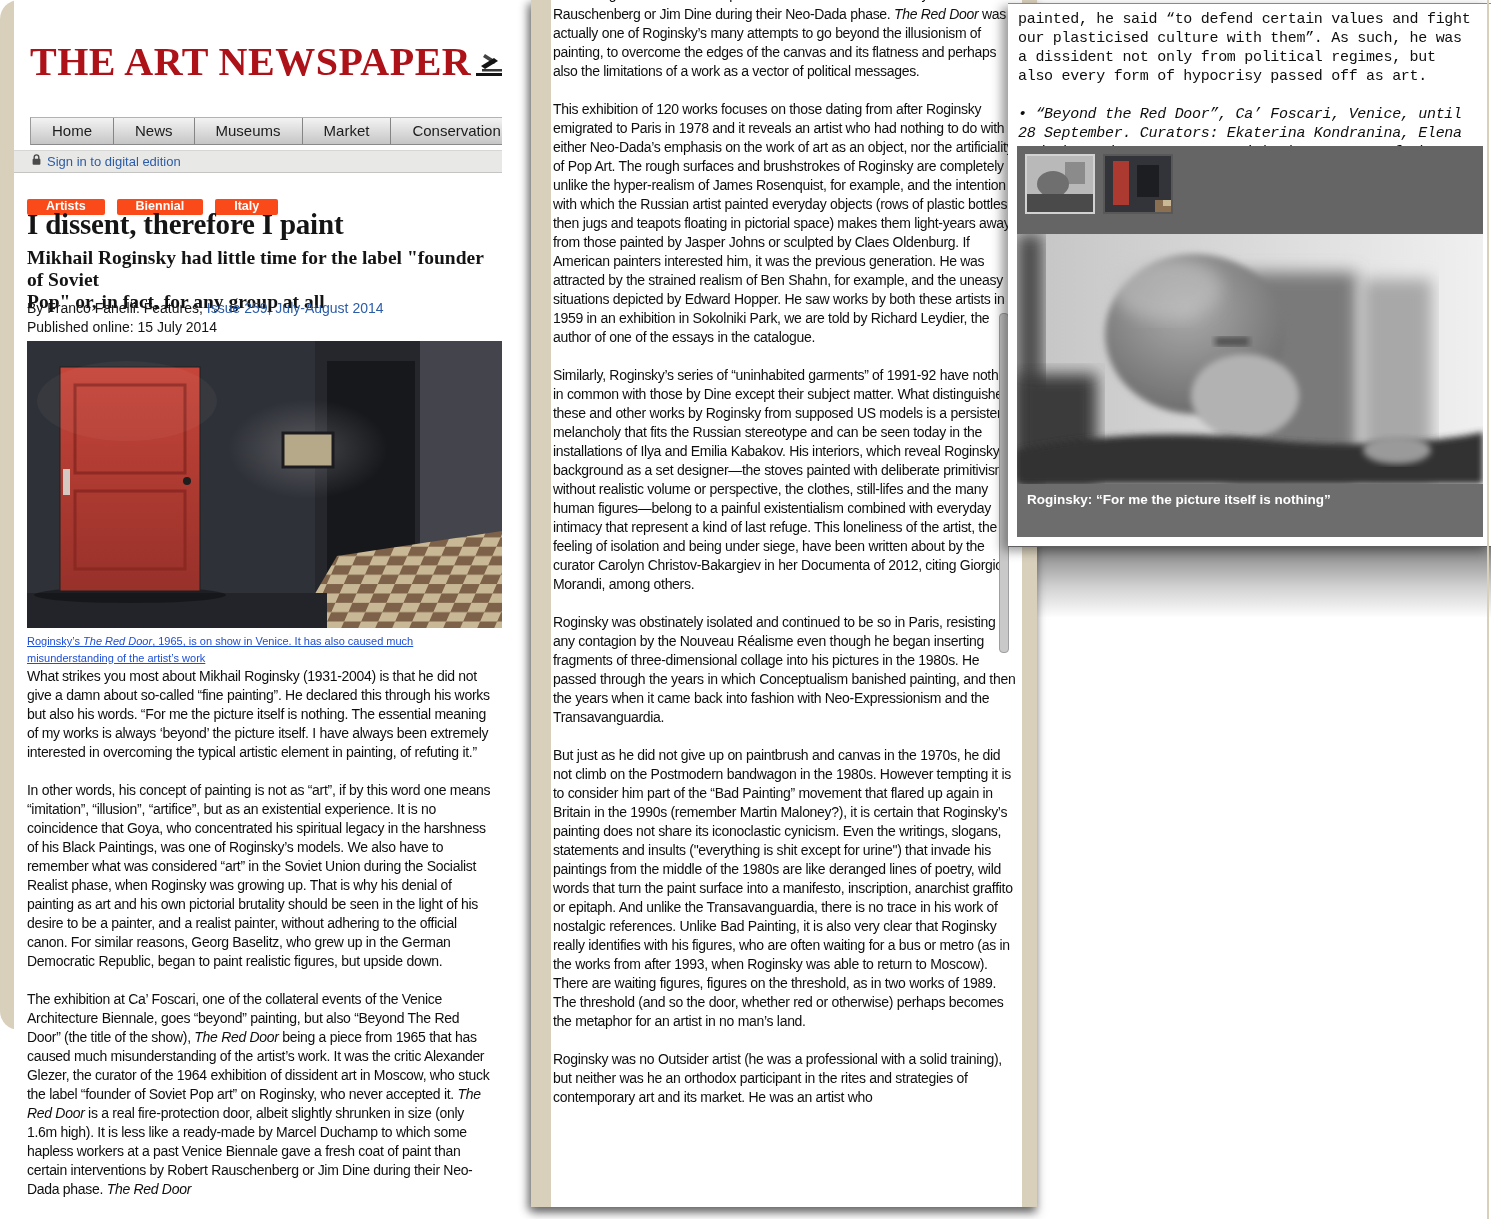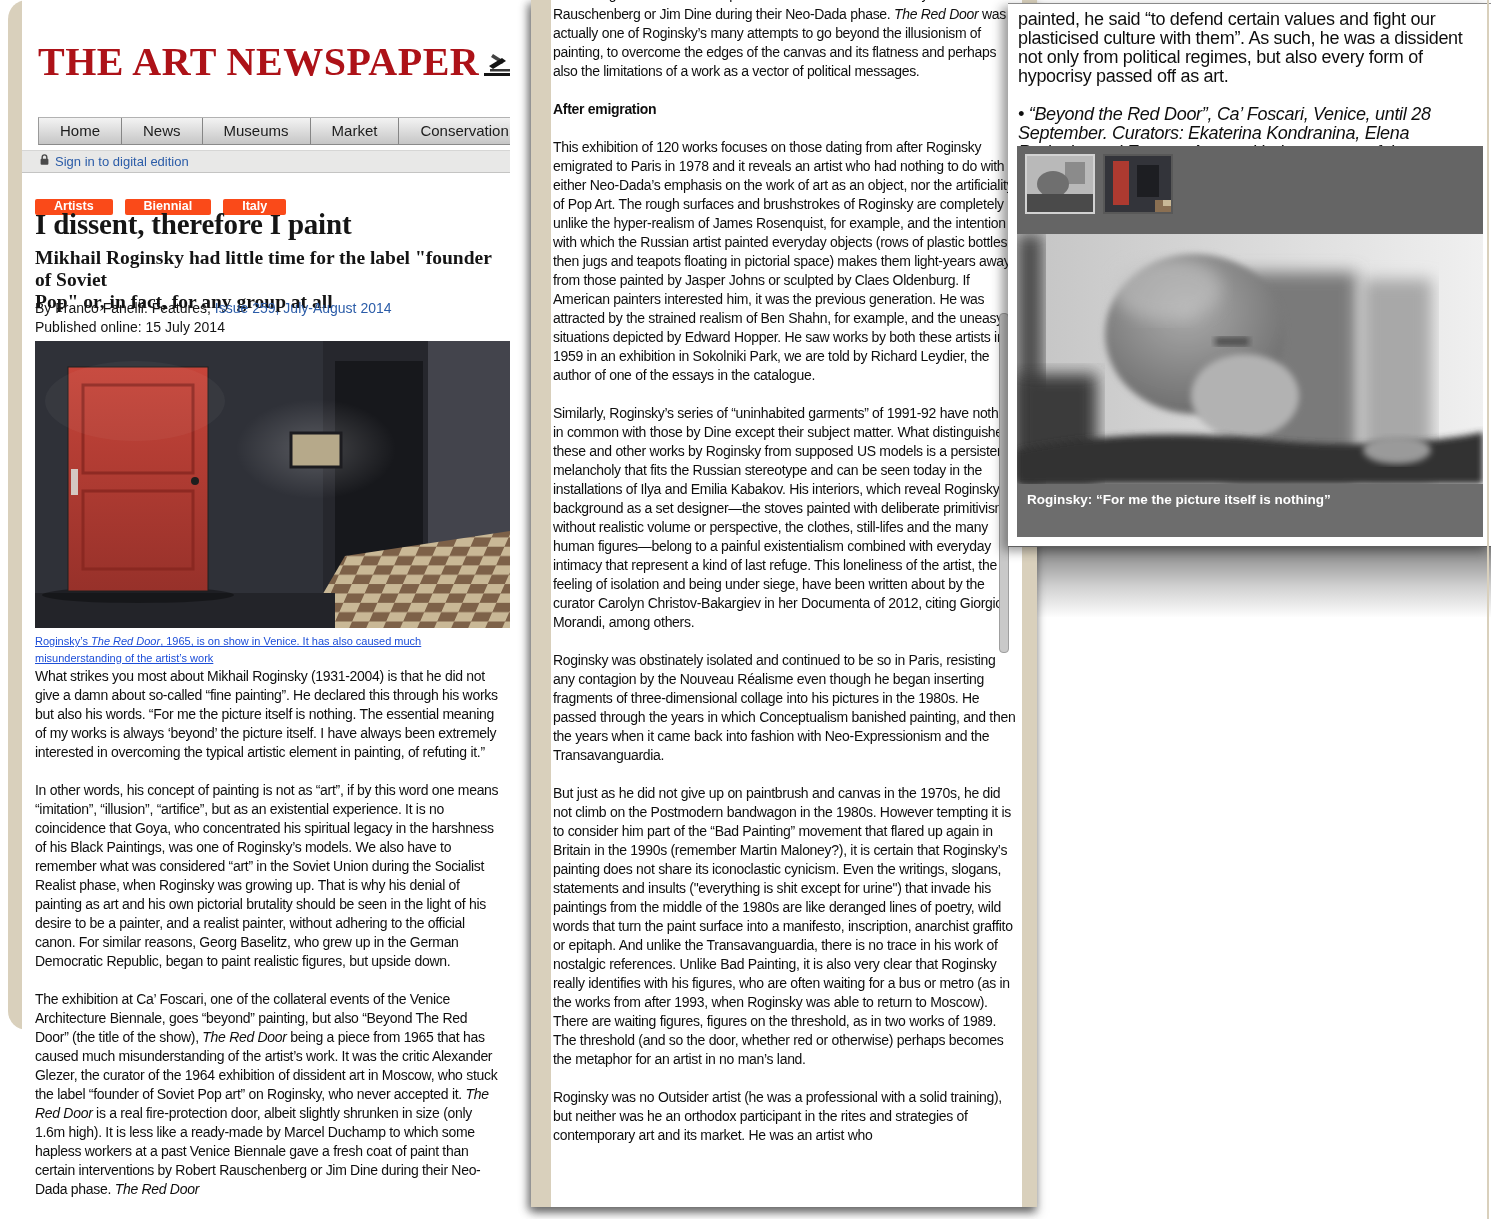--- a/index.html
+++ b/index.html
@@ -7,21 +7,21 @@
     width:1491px;height:1219px;position:relative;overflow:hidden;
     background:#ffffff;
     font-family:"Liberation Sans", sans-serif;
     -webkit-font-smoothing:antialiased;
   }
   
   .bodytext p{font-size:14px;line-height:19px;letter-spacing:-0.3px;margin:0 0 19px;color:#0e0e0e;}
   .seg-i{font-style:italic;}
   .seg-link{color:#2b5ca8;}
   
-  .left-page{position:absolute;left:8px;top:0;width:502px;height:1030px;background:#d9d0bc;z-index:1;border-radius:19px;}
+  .left-page{position:absolute;left:0;top:0;width:502px;height:1030px;background:#d9d0bc;z-index:1;border-radius:19px;}
   .left-content{position:absolute;left:14px;top:0;width:488px;height:1219px;background:#ffffff;overflow:hidden;}
   .masthead{position:absolute;left:16px;top:40px;width:470px;height:64px;white-space:nowrap;}
   .masthead-title{
     font-family:"Liberation Serif", serif;font-weight:700;font-size:40px;line-height:40px;
     color:#ad1218;letter-spacing:0.5px;display:inline-block;vertical-align:top;margin-top:2px;
   }
   .masthead-art{display:inline-block;vertical-align:top;margin-left:2px;margin-top:2px;}
   .navbar{
     position:absolute;left:16px;top:117px;right:0;height:26px;
     background:linear-gradient(#f3f3f3,#c6c6c6);
@@ -73,21 +73,21 @@
     position:absolute;left:999px;top:313px;width:8px;height:338px;border-radius:4px;
     background:#c9c9c9;border:1px solid #9f9f9f;z-index:3;cursor:pointer;
   }
   
   .right-page{
     position:absolute;left:1008px;top:3px;width:483px;height:542px;background:#ffffff;z-index:4;overflow:hidden;
     border-top:1px solid #8a8a8a;border-bottom:1px solid #5f5f5f;
     box-shadow:-6px 4px 10px rgba(30,30,30,0.45);
   }
   .right-content{position:absolute;left:10px;top:6px;width:458px;}
-  .right-content p{font-size:18px;}
+  .right-content p{font-size:15px;font-family:Liberation Mono, monospace;}
   .exhibition-note{font-style:italic;}
   .thumbbar{position:absolute;left:9px;top:142px;width:466px;height:88px;background:#656565;}
   .thumb{position:absolute;top:8px;width:66px;height:56px;cursor:pointer;overflow:hidden;}
   .thumb.sel{left:8px;border:2px solid #d2d2d2;}
   .thumb.t2{left:86px;border:2px solid #585858;}
   .main-photo{position:absolute;left:9px;top:230px;width:466px;height:250px;overflow:hidden;background:#dcdcdc;}
   .photo-caption-bar{
     position:absolute;left:9px;top:480px;width:466px;height:53px;background:#6d6d6d;
     color:#ffffff;font-weight:bold;font-size:13.5px;line-height:17px;padding:7px 10px;box-sizing:border-box;
   }
@@ -200,21 +200,20 @@
 </div>
 
 <div class="mid-page">
   <div class="mid-beige-l"></div>
   <div class="mid-beige-r"></div>
   <div class="mid-sliver">
     <p>Biennale gave a fresh coat of paint than certain interventions by Robert</p>
   </div>
   <div class="mid-content bodytext">
     <p><span>Rauschenberg or Jim Dine during their Neo-Dada phase. </span><span class="seg-i">The Red Door</span><span> was actually one of Roginsky’s many attempts to go beyond the illusionism of painting, to overcome the edges of the canvas and its flatness and perhaps also the limitations of a work as a vector of political messages.</span></p>
-    <p class="subhead">After emigration</p>
     <p><span>This exhibition of 120 works focuses on those dating from after Roginsky emigrated to Paris in 1978 and it reveals an artist who had nothing to do with either Neo-Dada’s emphasis on the work of art as an object, nor the artificiality of Pop Art. The rough surfaces and brushstrokes of Roginsky are completely unlike the hyper-realism of James Rosenquist, for example, and the intention with which the Russian artist painted everyday objects (rows of plastic bottles, then jugs and teapots floating in pictorial space) makes them light-years away from those painted by Jasper Johns or sculpted by Claes Oldenburg. If American painters interested him, it was the previous generation. He was attracted by the strained realism of Ben Shahn, for example, and the uneasy situations depicted by Edward Hopper. He saw works by both these artists in 1959 in an exhibition in Sokolniki Park, we are told by Richard Leydier, the author of one of the essays in the catalogue.</span></p>
     <p><span>Similarly, Roginsky’s series of “uninhabited garments” of 1991-92 have nothing in common with those by Dine except their subject matter. What distinguishes these and other works by Roginsky from supposed US models is a persistent melancholy that fits the Russian stereotype and can be seen today in the installations of Ilya and Emilia Kabakov. His interiors, which reveal Roginsky’s background as a set designer—the stoves painted with deliberate primitivism, without realistic volume or perspective, the clothes, still-lifes and the many human figures—belong to a painful existentialism combined with everyday intimacy that represent a kind of last refuge. This loneliness of the artist, the feeling of isolation and being under siege, have been written about by the curator Carolyn Christov-Bakargiev in her Documenta of 2012, citing Giorgio Morandi, among others.</span></p>
     <p><span>Roginsky was obstinately isolated and continued to be so in Paris, resisting any contagion by the Nouveau Réalisme even though he began inserting fragments of three-dimensional collage into his pictures in the 1980s. He passed through the years in which Conceptualism banished painting, and then the years when it came back into fashion with Neo-Expressionism and the Transavanguardia.</span></p>
     <p><span>But just as he did not give up on paintbrush and canvas in the 1970s, he did not climb on the Postmodern bandwagon in the 1980s. However tempting it is to consider him part of the “Bad Painting” movement that flared up again in Britain in the 1990s (remember Martin Maloney?), it is certain that Roginsky’s painting does not share its iconoclastic cynicism. Even the writings, slogans, statements and insults ("everything is shit except for urine") that invade his paintings from the middle of the 1980s are like deranged lines of poetry, wild words that turn the paint surface into a manifesto, inscription, anarchist graffito or epitaph. And unlike the Transavanguardia, there is no trace in his work of nostalgic references. Unlike Bad Painting, it is also very clear that Roginsky really identifies with his figures, who are often waiting for a bus or metro (as in the works from after 1993, when Roginsky was able to return to Moscow). There are waiting figures, figures on the threshold, as in two works of 1989. The threshold (and so the door, whether red or otherwise) perhaps becomes the metaphor for an artist in no man’s land.</span></p>
     <p><span>Roginsky was no Outsider artist (he was a professional with a solid training), but neither was he an orthodox participant in the rites and strategies of contemporary art and its market. He was an artist who</span></p>
   </div>
 </div>
 
 <div class="scroll-thumb"></div>
 

